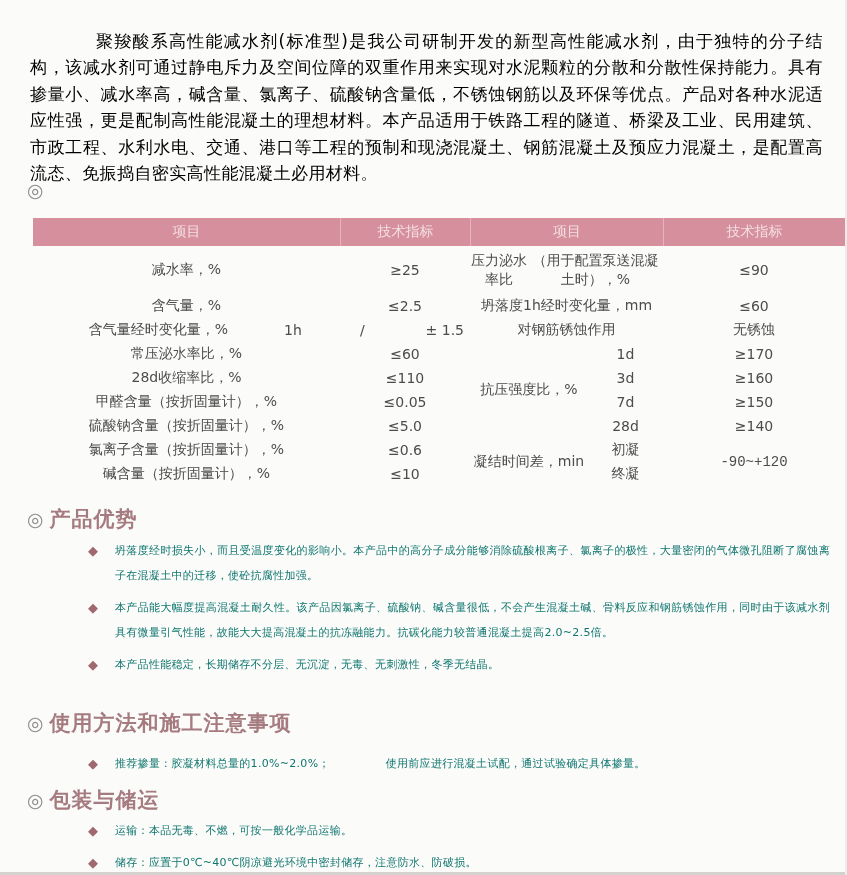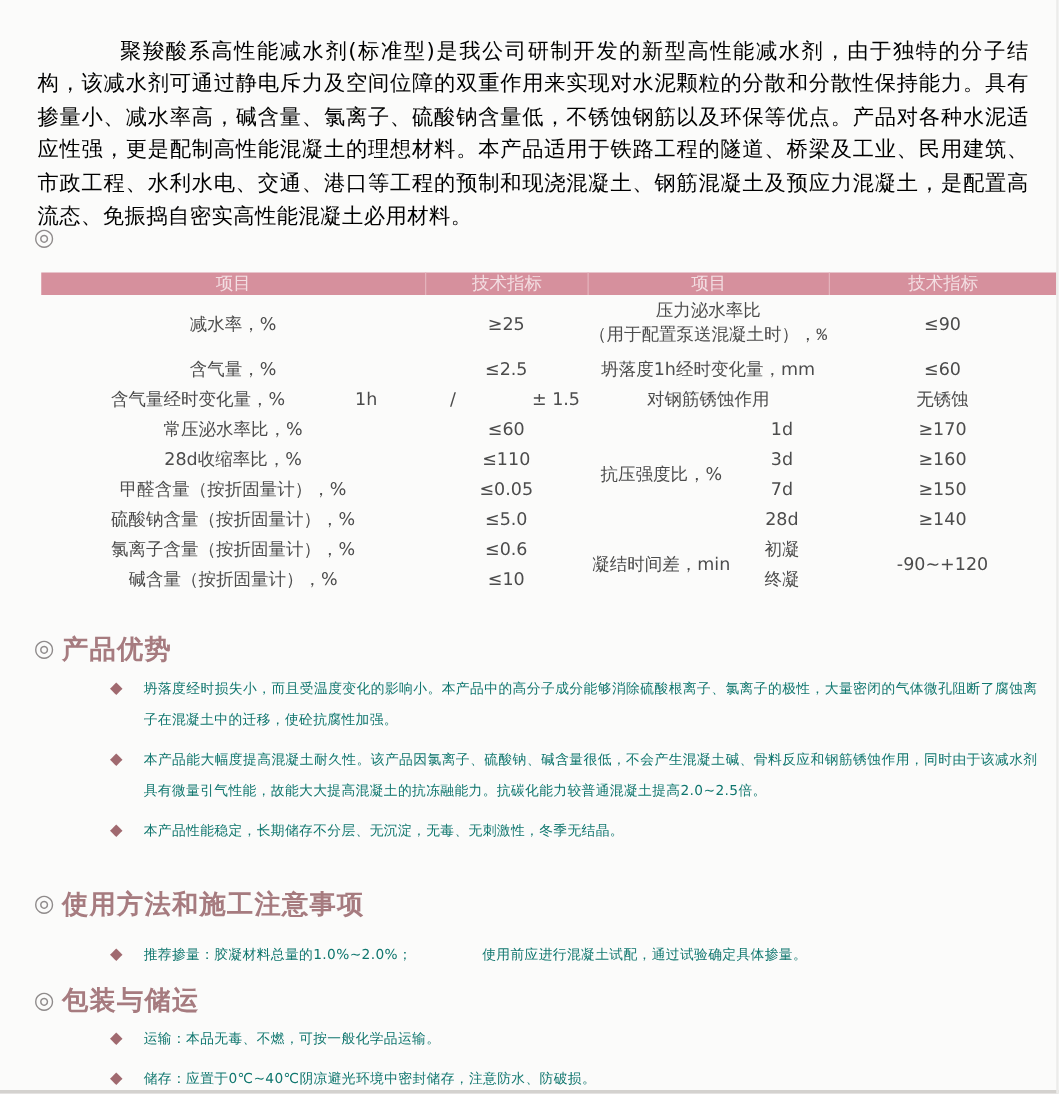--- a/index.html
+++ b/index.html
@@ -31,55 +31,55 @@
     letter-spacing:1px; display:flex; align-items:center;
   }
   .sec-h .ring { color:#8f8b8b; font-weight:normal; font-size:19px; margin-right:5px; }
   .h-perf  { top:179px; }
   .h-adv   { top:505px; }
   .h-usage { top:709px; }
   .h-pack  { top:786px; }
 
   
   .perf-table { position:absolute; left:33px; top:218px; width:812px; font-size:14px; color:#4c4c4c; }
-  .t-head { display:flex; height:18px; background:#d6909d; color:#f3dee2; }
+  .t-head { display:flex; height:28px; background:#d6909d; color:#f3dee2; }
   .t-head .th { display:flex; align-items:center; justify-content:center; height:100%; }
   .t-head .th + .th { border-left:1px solid #e4b3bc; }
   .th.c1 { width:307px; } .th.c2 { width:130px; } .th.c3 { width:193px; } .th.c4 { width:182px; }
 
   .t-body { display:flex; }
   .t-left { width:437px; }
   .t-right { width:375px; }
 
   .tr { display:flex; align-items:center; height:24px; }
   .tr.h48 { height:48px; }
   .t-left .tl { width:307px; text-align:center; }
   .t-left .tv { width:130px; text-align:center; }
   .t-right .tl { width:193px; text-align:center; }
   .t-right .tv { width:182px; text-align:center; }
-  .two-line { display:flex; flex-direction:column; line-height:19px;font-family:Liberation Mono, monospace; }
+  .two-line { display:flex; flex-direction:row; line-height:19px; }
 
   
   .tl-flex { width:307px; display:flex; align-items:center; }
   .tl-flex .lbl { flex:1; text-align:center; }
   .tl-flex .sub1h { width:56px; text-align:left; }
   .tv.split { width:130px; display:flex; align-items:center; text-align:left; }
   .tv.split .slash { margin-left:20px; }
   .tv.split .pm { margin-left:auto; margin-right:6px; }
 
   
   .tr.group { align-items:stretch; }
   .tr.g96 { height:96px; }
   .tr.g48 { height:48px; }
   .g-label { width:118px; display:flex; align-items:center; justify-content:center; text-align:center; }
   .g-col { width:75px; display:flex; flex-direction:column; }
   .g-col .g-cell { height:24px; display:flex; align-items:center; justify-content:center; }
   .g-vals { width:182px; display:flex; flex-direction:column; }
   .g-vals .g-cell { height:24px; display:flex; align-items:center; justify-content:center; }
-  .g-val-center { width:182px; display:flex; align-items:center; justify-content:center; }
+  .g-val-center { width:182px; display:flex; align-items:center; justify-content:center;font-family:Liberation Mono, monospace; }
 
   
   .bullets { position:absolute; left:88px; width:742px; }
   .l-adv  { top:538px; }
   .l-use  { top:751px; }
   .l-pack { top:818px; }
   .b-item { display:flex; margin-bottom:7px; }
   .b-item .diamond { width:27px; color:#a0696f; font-size:13px; line-height:25px; flex:none; }
   .b-item .b-text { font-size:11px; line-height:25px; color:#0f766e; text-align:justify; letter-spacing:0.3px; }
   .usage-note { margin-left:56px; }

